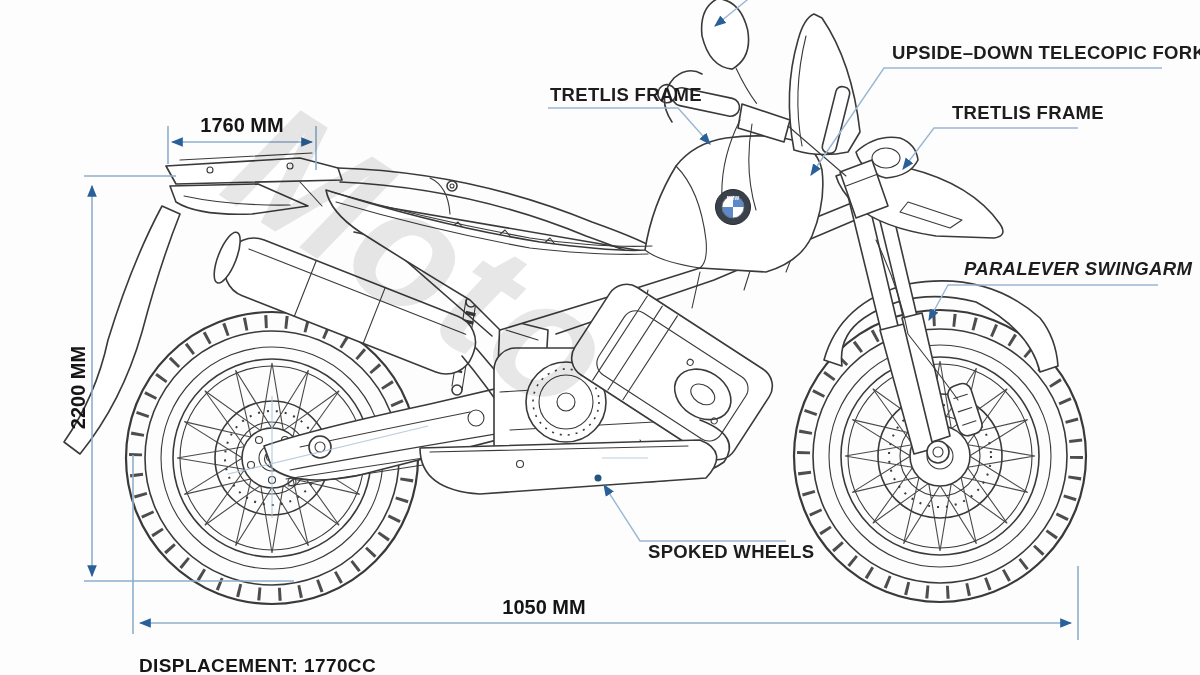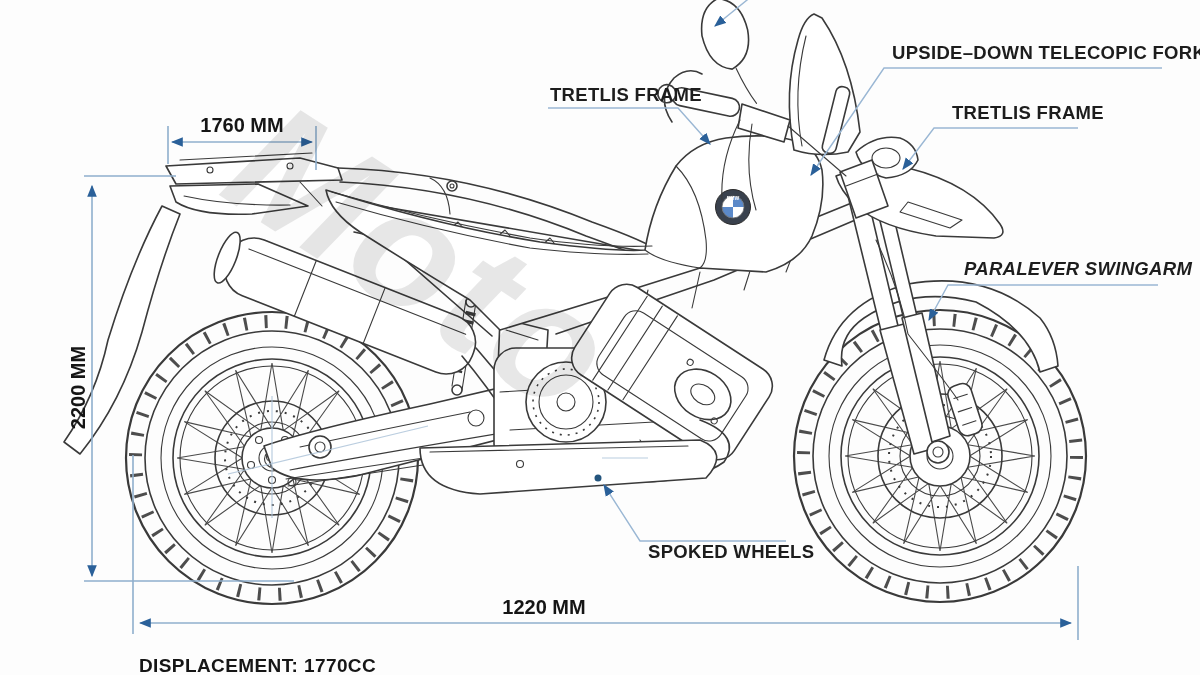--- a/index.html
+++ b/index.html
@@ -253,21 +253,21 @@
     <polyline class="blueleader" points="1158,285 948,285 929,320" marker-end="url(#arr)"></polyline>
     <polyline class="blueleader" points="786,541 640,541 604,485" marker-end="url(#arr)"></polyline>
     <polyline class="blueleader" points="752,-4 715,26" marker-end="url(#arr)"></polyline>
   </g>
 </svg>
 
 <div class="watermark">Moto</div>
 
 <div class="dim" style="left:168px;top:114px;width:148px;">1760 MM</div>
 <div class="dim dim-vert" style="left:4px;top:376px;width:148px;">2200 MM</div>
-<div class="dim" style="left:470px;top:596px;width:148px;">1220 MM</div>
+<div class="dim" style="left:470px;top:596px;width:148px;">1050 MM</div>
 
 <div class="lbl" style="left:550px;top:84px;">TRETLIS FRAME</div>
 <div class="lbl" style="left:892px;top:42px;">UPSIDE–DOWN TELECOPIC FORK</div>
 <div class="lbl" style="left:952px;top:102px;">TRETLIS FRAME</div>
 <div class="lbl" style="left:964px;top:258px;font-style:italic;">PARALEVER SWINGARM</div>
 <div class="lbl" style="left:648px;top:515px;margin-top:26px;">SPOKED WHEELS</div>
 
 <div class="footer" style="left:139px;top:655px;">DISPLACEMENT: 1770CC</div>
 
 </body></html>

